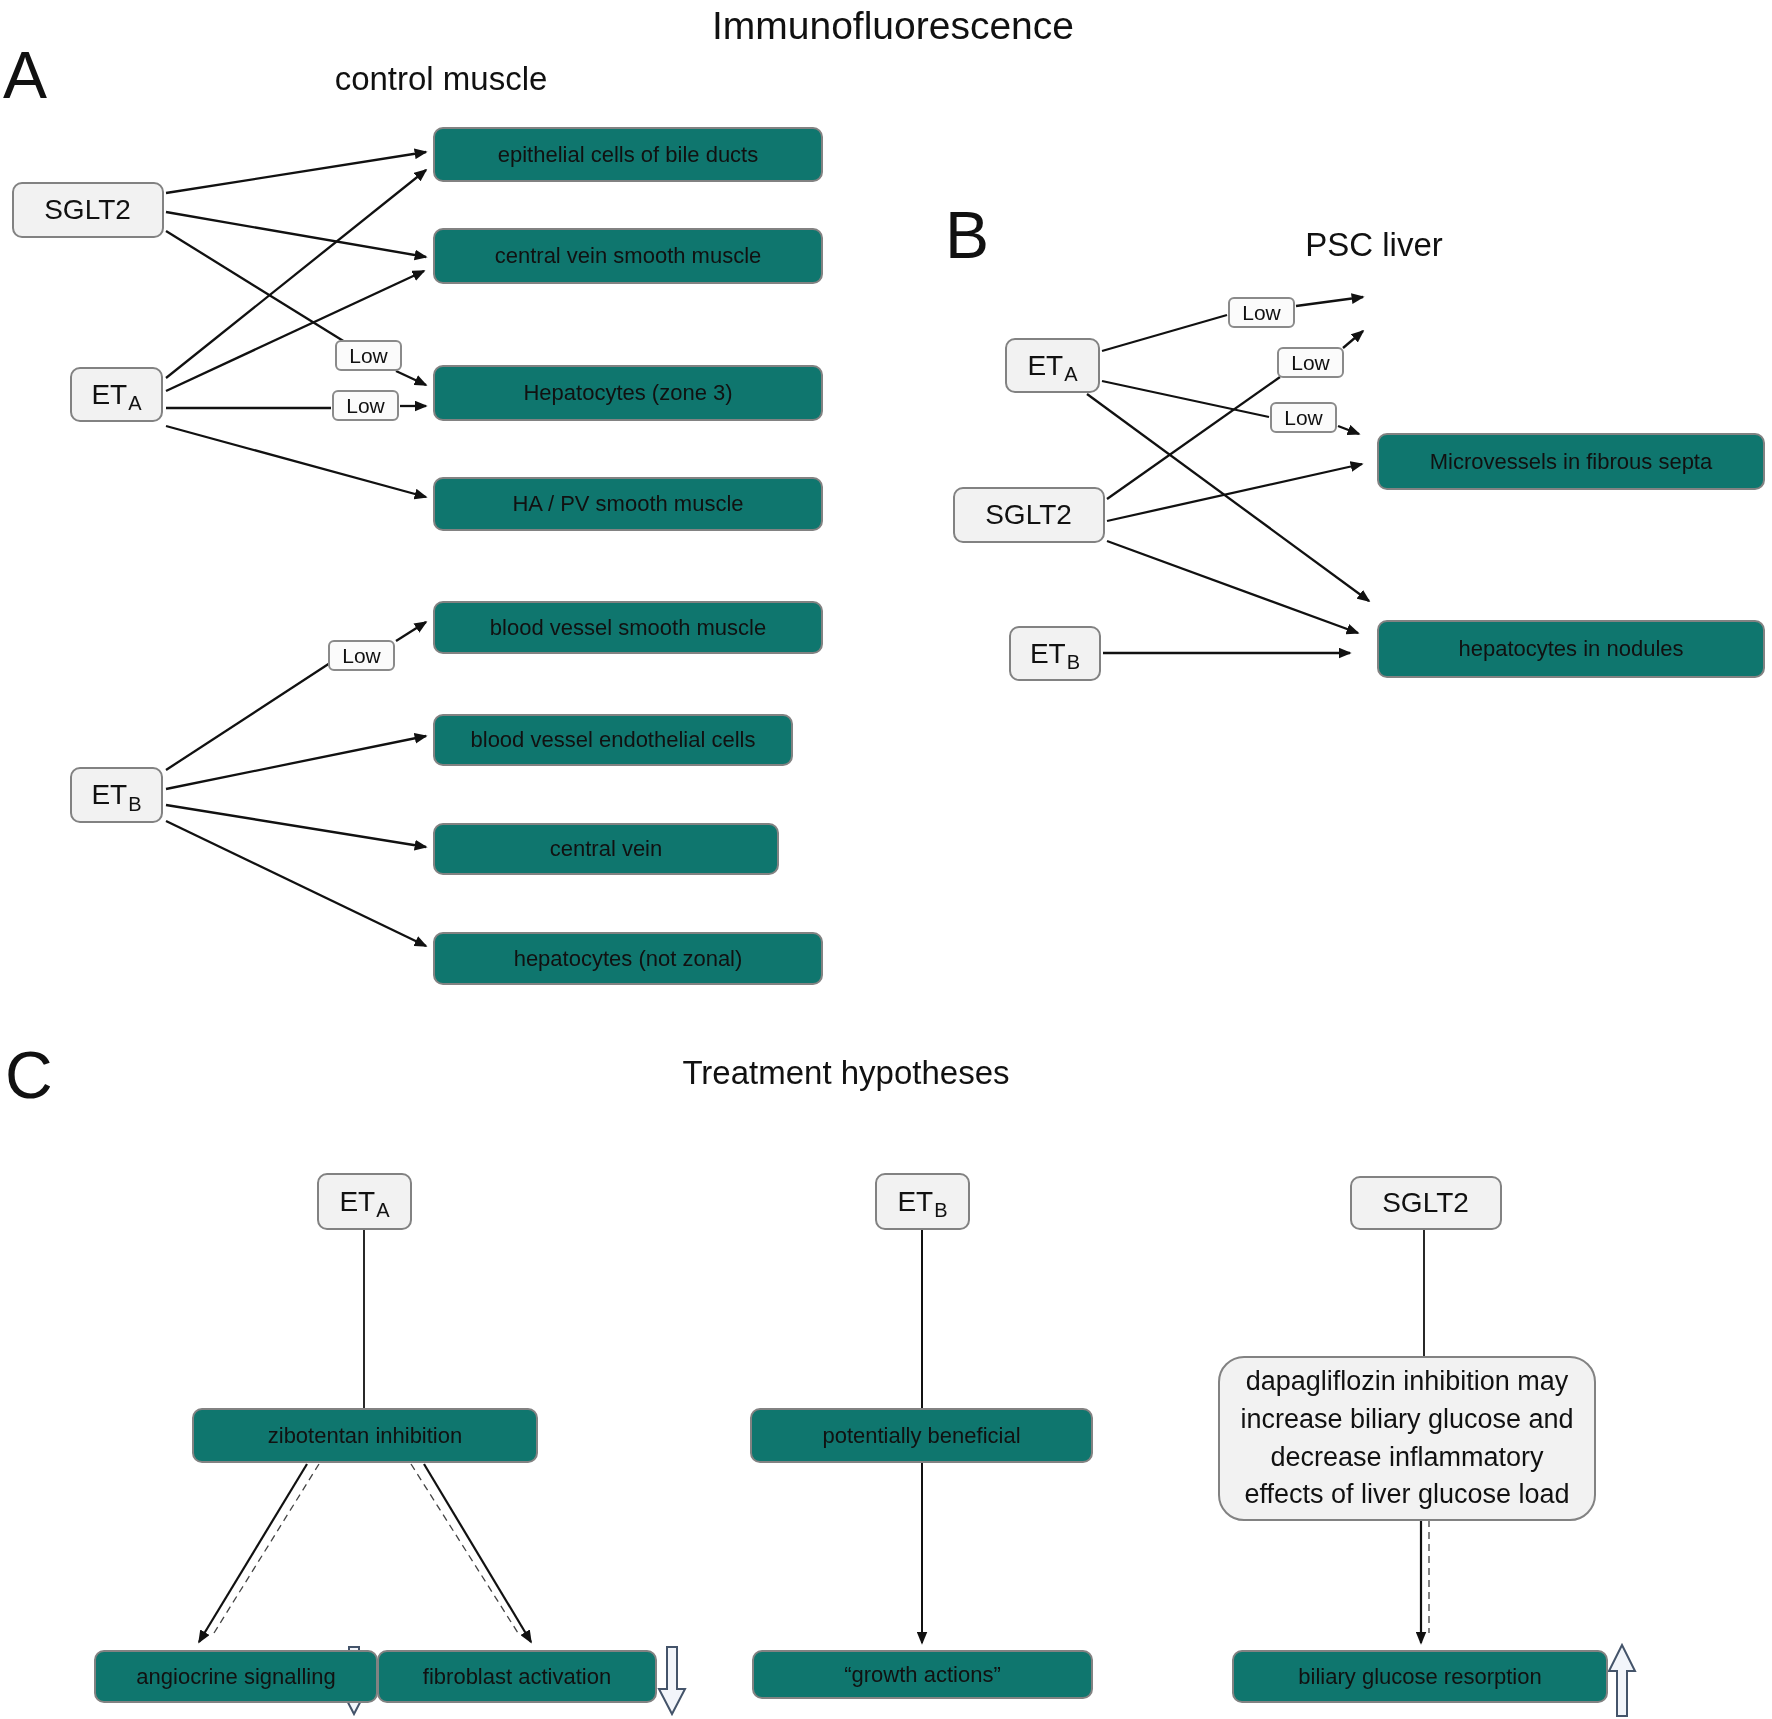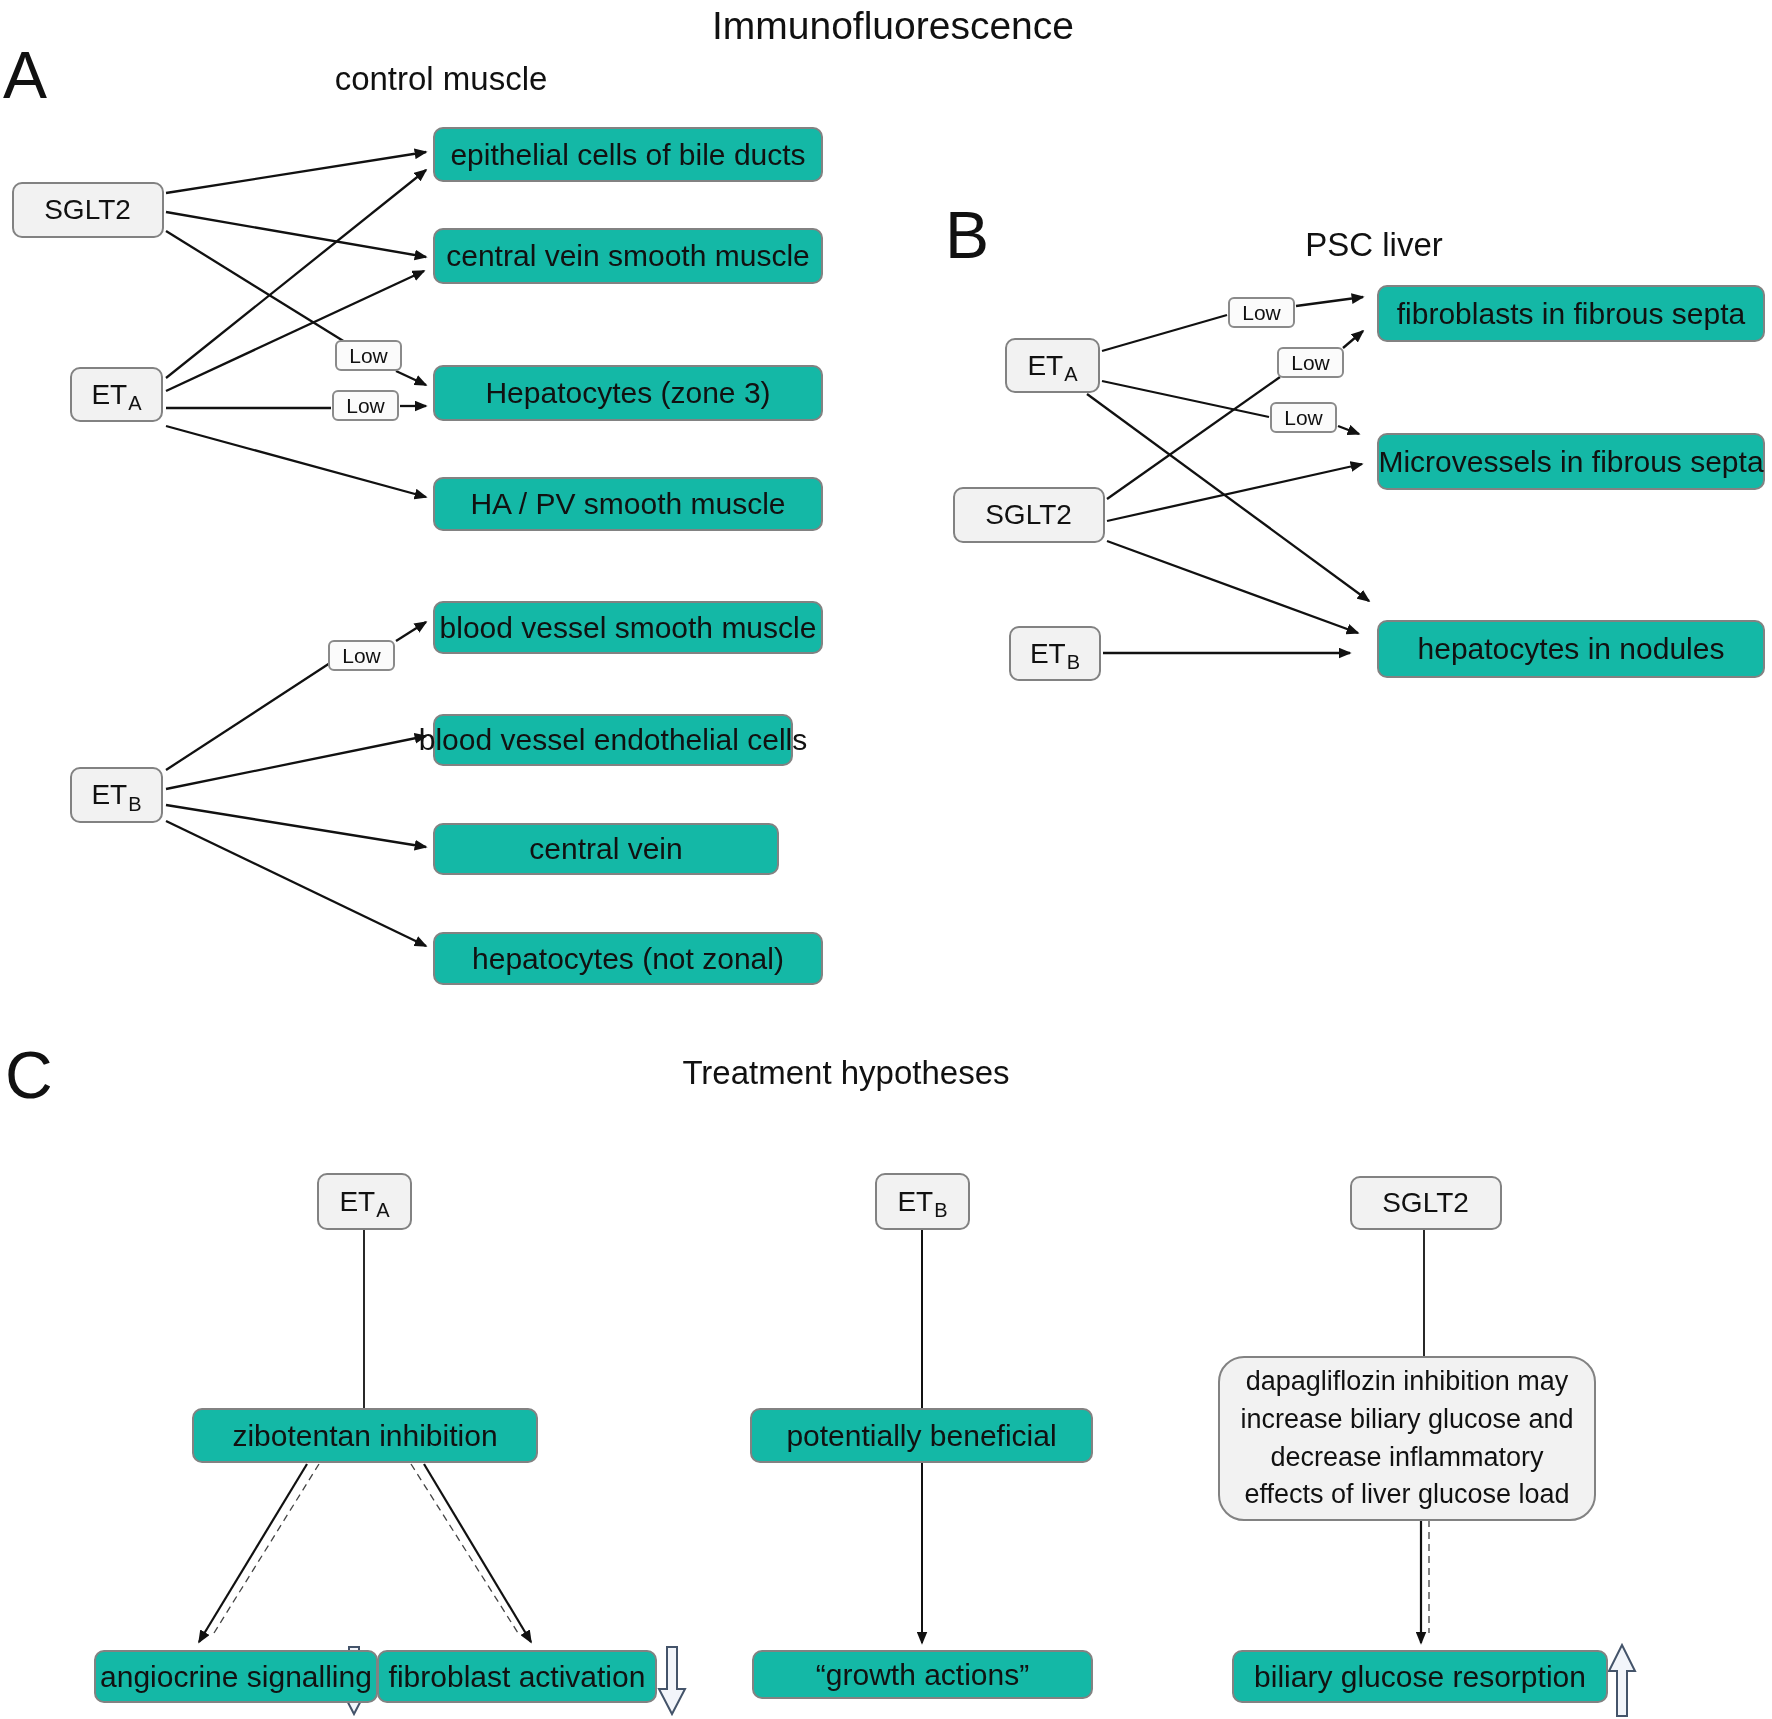--- a/index.html
+++ b/index.html
@@ -1,22 +1,22 @@
 <!DOCTYPE html>
 <html><head>
 <meta charset="utf-8">
 <style>
   html,body{margin:0;padding:0;background:#ffffff;}
   #canvas{position:relative;width:1772px;height:1719px;background:#ffffff;
           font-family:"Liberation Sans", sans-serif;color:#111;overflow:hidden;}
   .abs{position:absolute;box-sizing:border-box;}
   svg.layer{position:absolute;left:0;top:0;width:1772px;height:1719px;}
-  .box{background:#14b8a6;border:2px solid #828282;border-radius:10px;
+  .box{background:#0f766e;border:2px solid #828282;border-radius:10px;
        display:flex;align-items:center;justify-content:center;text-align:center;
-       font-size:30px;line-height:1.25;white-space:nowrap;}
+       font-size:22px;line-height:1.25;white-space:nowrap;}
   .node{background:#f2f2f2;border:2px solid #828282;border-radius:10px;
         display:flex;align-items:center;justify-content:center;font-size:28px;white-space:nowrap;}
   .node .sub{font-size:20px;position:relative;top:9px;margin-left:1px;}
   .low{background:#fbfbfb;border:2px solid #8a8a8a;border-radius:6px;
        display:flex;align-items:center;justify-content:center;font-size:21px;white-space:nowrap;}
   .plabel{font-size:66px;line-height:1;}
   .ptitle{font-size:33px;text-align:center;}
   .figtitle{font-size:39px;text-align:center;}
   .bigbox{background:#f2f2f2;border:2px solid #828282;border-radius:26px;
           display:flex;align-items:center;justify-content:center;text-align:center;
@@ -123,21 +123,20 @@
   </div>
   <div class="abs node" style="left:953px;top:487px;width:152px;height:56px;">
     <span>SGLT2</span>
       <span class="sub"></span>
   </div>
   <div class="abs node" style="left:1009px;top:626px;width:92px;height:55px;">
     <span>ET</span>
       <span class="sub">B</span>
   </div>
 
-  <div class="abs box" style="left:1377px;top:285px;width:388px;height:57px;">fibroblasts in fibrous septa</div>
   <div class="abs box" style="left:1377px;top:433px;width:388px;height:57px;">Microvessels in fibrous septa</div>
   <div class="abs box" style="left:1377px;top:620px;width:388px;height:58px;">hepatocytes in nodules</div>
 
   <div class="abs low" style="left:1228px;top:297px;width:67px;height:31px;">Low</div>
   <div class="abs low" style="left:1277px;top:347px;width:67px;height:31px;">Low</div>
   <div class="abs low" style="left:1270px;top:402px;width:67px;height:31px;">Low</div>
 
   <div class="abs plabel" style="left:5px;top:1042px;">C</div>
   <div class="abs ptitle" style="left:646px;top:1054px;width:400px;">Treatment hypotheses</div>
 

